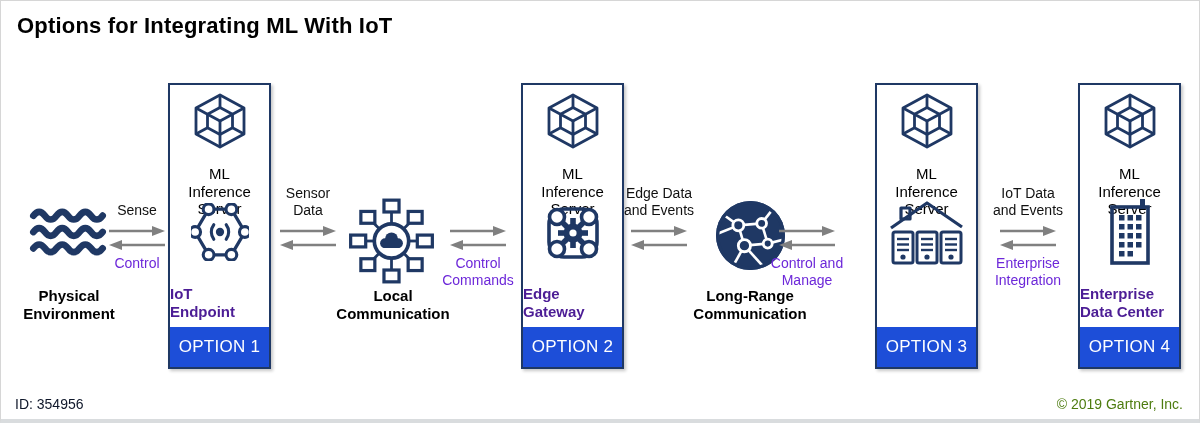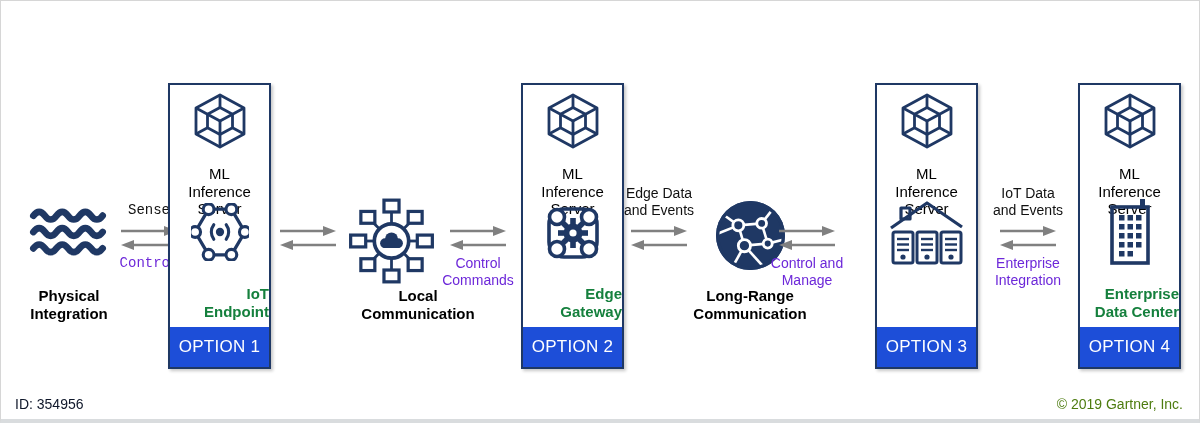--- a/index.html
+++ b/index.html
@@ -42,45 +42,45 @@
   .ml-label {
     position: absolute; top: 80px; left: 0; right: 0;
     text-align: center; font-size: 15px; line-height: 1.18;
     color: #000; white-space: pre-line;
   }
   .node-icon { position: absolute; left: 50%; transform: translateX(-50%); }
   .node-icon.std { top: 118px; }
   .node-icon.tall { top: 112px; }
   .node-label {
     position: absolute; top: 200px; left: 0; right: 0;
-    text-align: right; font-size: 15px; font-weight: bold;
-    line-height: 1.2; color: #15803d; white-space: pre-line;
+    text-align: left; font-size: 15px; font-weight: bold;
+    line-height: 1.2; color: #4c1d95; white-space: pre-line;
   }
   .badge {
     position: absolute; bottom: 0; left: 0; right: 0; height: 40px;
     background: #1d4ed8; color: #fff;
     display: flex; align-items: center; justify-content: center;
     font-size: 17px; letter-spacing: 0.3px;
   }
   
   .free-icon { position: absolute; }
   .waves-pos { left: 27px; top: 206px; }
   .localcomm-pos { left: 347px; top: 197px; }
   .globe-pos { left: 713px; top: 198px; }
   .standalone-label {
     position: absolute; top: 286px;
     text-align: center; font-size: 15px; font-weight: bold;
     line-height: 1.2; color: #000; white-space: pre-line;
   }
   .phys-label { left: 6px; width: 124px; }
-  .local-label { left: 329px; width: 126px; margin-left: 25px; }
+  .local-label { left: 329px; width: 126px; }
   .range-label { left: 683px; width: 132px; }
   
   .connector { position: absolute; top: 172px; height: 130px; }
-  .c1 { left: 111px;  width: 74px; font-family: Liberation Mono, monospace; }
+  .c1 { left: 99px;  width: 74px; }
   .c2 { left: 264px; width: 86px; }
   .c3 { left: 429px; width: 96px; }
   .c4 { left: 612px; width: 92px; }
   .c5 { left: 759px; width: 94px; }
   .c6 { left: 980px; width: 94px; }
   .conn-top {
     position: absolute; bottom: 84px; left: 0; right: 0;
     text-align: center; font-size: 14px; line-height: 1.22;
     color: #111; white-space: pre-line;
   }
@@ -122,30 +122,31 @@
       <line x1="1" y1="6" x2="44" y2="6"></line>
       <polygon points="44,1 57,6 44,11" stroke="none"></polygon>
       <line x1="14" y1="20" x2="57" y2="20"></line>
       <polygon points="14,15 1,20 14,25" stroke="none"></polygon>
     </g>
   </defs>
 </svg>
 
 <div class="canvas">
 
+  <div class="title">Options for Integrating ML With IoT</div>
 
   <span class="free-icon waves-pos">
     <svg width="80" height="50" viewBox="0 0 80 52" fill="none" stroke="#1F3864" stroke-width="7" stroke-linecap="round">
       <path d="M4 9 Q10 1 16 9 T28 9 T40 9 T52 9 T64 9 T76 9"></path>
       <path d="M4 26 Q10 18 16 26 T28 26 T40 26 T52 26 T64 26 T76 26"></path>
       <path d="M4 43 Q10 35 16 43 T28 43 T40 43 T52 43 T64 43 T76 43"></path>
     </svg>
   </span>
   <div class="standalone-label phys-label">Physical
-Integration</div>
+Environment</div>
 
   <div class="connector c1">
     <div class="conn-top">Sense</div>
     <span class="conn-arrows">
       <svg width="58" height="26">
           <use href="#arrow-pair"></use>
         </svg>
     </span>
     <div class="conn-bottom">Control</div>
   </div>
@@ -174,20 +175,22 @@
             <circle cx="17" cy="50" r="5.2"></circle>
         </g>
       </svg>
     </span>
     <div class="node-label">IoT
 Endpoint</div>
     <div class="badge">OPTION 1</div>
   </div>
 
   <div class="connector c2">
+    <div class="conn-top">Sensor
+Data</div>
     <span class="conn-arrows">
       <svg width="58" height="26">
           <use href="#arrow-pair"></use>
         </svg>
     </span>
     <div class="conn-bottom"></div>
   </div>
 
   <span class="free-icon localcomm-pos">
     <svg width="87" height="86" viewBox="0 0 80 80">

